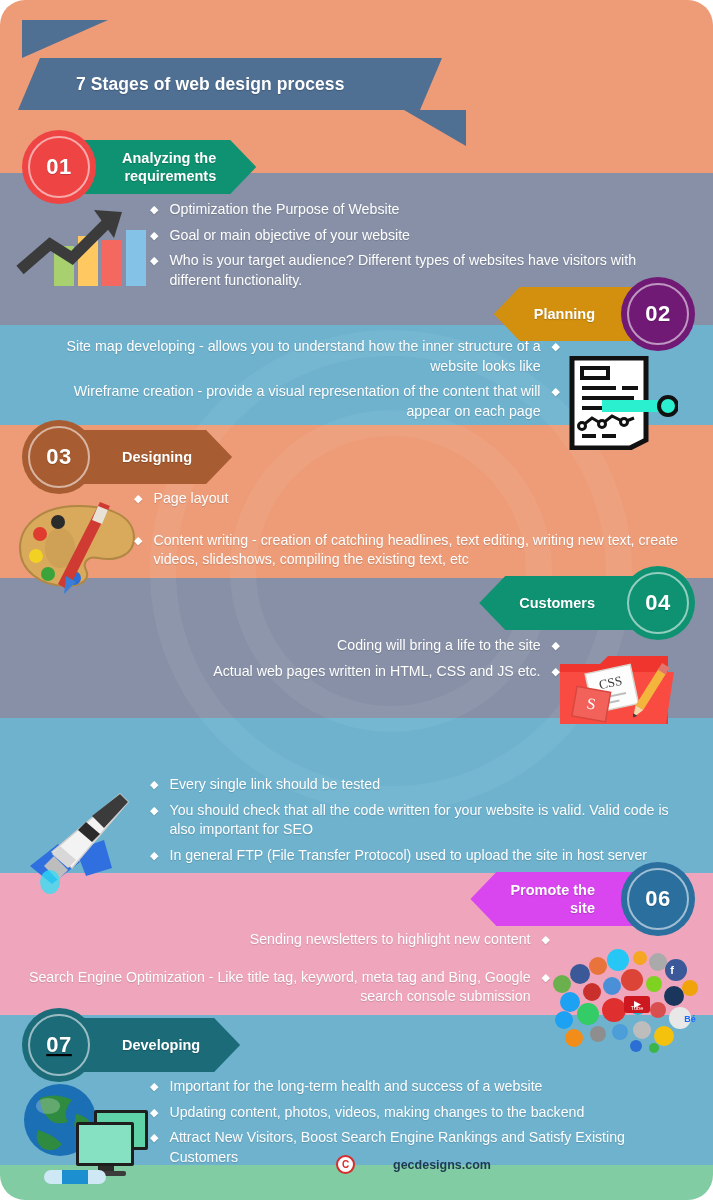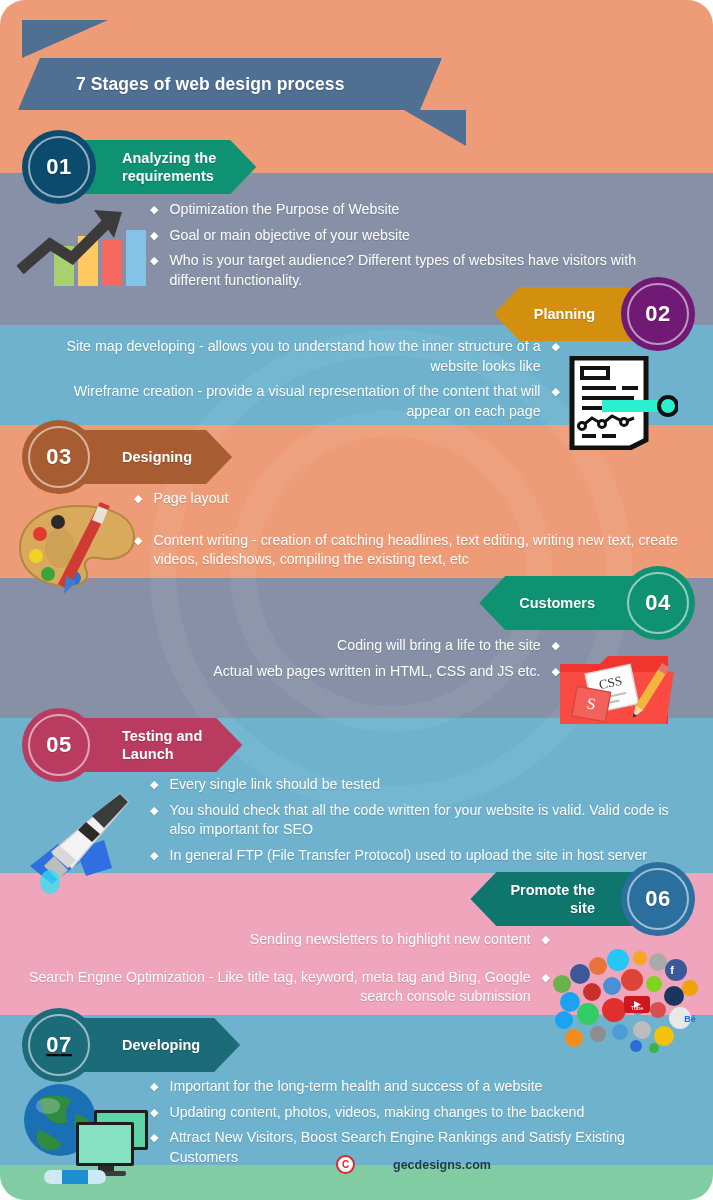--- a/index.html
+++ b/index.html
@@ -37,21 +37,21 @@
 
   .circ{position:relative;width:74px;height:74px;border-radius:50%;
         display:flex;align-items:center;justify-content:center;flex:0 0 auto;z-index:3;}
   .circ::after{content:"";position:absolute;left:6px;top:6px;right:6px;bottom:6px;border-radius:50%;
         border:2px solid rgba(255,255,255,.55);}
   .circ .num{color:#fff;font-size:22px;font-weight:bold;letter-spacing:.5px;z-index:4;
         text-shadow:0 1px 1px rgba(0,0,0,.2);}
 
   .chev{position:relative;height:54px;display:flex;align-items:center;z-index:2;}
   .chev .lbl{color:#fff;font-size:14.5px;font-weight:bold;line-height:18px;white-space:pre-line;
-        text-shadow:0 1px 1px rgba(0,0,0,.2);}
+        text-shadow:0 1px 1px rgba(0,0,0,.2);text-align:right;}
   
   .stage-head.left .chev{margin-left:-30px;padding:0 40px 0 56px;
         clip-path:polygon(0 0,calc(100% - 26px) 0,100% 50%,calc(100% - 26px) 100%,0 100%);}
   
   .stage-head.right .chev{margin-right:-30px;padding:0 56px 0 40px;
         clip-path:polygon(26px 0,100% 0,100% 100%,26px 100%,0 50%);}
   .stage-head.right .chev .lbl{text-align:right;}
 
   
   .body-block{position:absolute;color:#ffffff;font-size:14.2px;line-height:19.5px;
@@ -97,21 +97,21 @@
 
   <div class="ribbon-wrap">
     <div class="ribbon-tab-l"></div>
     <div class="ribbon-body">
       <span>7 Stages of web design process</span>
     </div>
     <div class="ribbon-tab-r"></div>
   </div>
 
   <div class="stage-head left" style="top:140px;">
-    <div class="circ" style="background:#0c4a6e;">
+    <div class="circ" style="background:#ef4444;">
       <span class="num">01</span>
     </div>
     <div class="chev" style="background:#0f9272;">
       <span class="lbl">Analyzing the
 requirements</span>
     </div>
   </div>
 
   <svg class="art" style="left:16px;top:208px;" width="132" height="80" viewBox="0 0 132 80">
     <rect x="38" y="38" width="20" height="40" fill="#a9d06e"></rect>
@@ -241,29 +241,20 @@
     <div class="bl">
         <span class="dia">◆</span>
         <span class="txt">Coding will bring a life to the site</span>
       </div>
     <div class="bl">
         <span class="dia">◆</span>
         <span class="txt">Actual web pages written in HTML, CSS and JS etc.</span>
       </div>
   </div>
 
-  <div class="stage-head left" style="top:718px;">
-    <div class="circ" style="background:#b93b60;">
-      <span class="num">05</span>
-    </div>
-    <div class="chev" style="background:#b93b60;">
-      <span class="lbl">Testing and
-Launch</span>
-    </div>
-  </div>
 
   <svg class="art" style="left:24px;top:788px;" width="120" height="108" viewBox="0 0 120 108">
     <polygon points="28,96 6,78 34,56 56,74" fill="#2f6fe0"></polygon>
     <polygon points="62,88 52,62 80,52 88,80" fill="#2f6fe0"></polygon>
     <path d="M96 6 L104 14 L48 80 L28 64 Z" fill="#f3f3f3" stroke="#cfcfcf" stroke-width="1.5"></path>
     <path d="M96 6 L104 14 L80 40 L68 28 Z" fill="#3b3b3b"></path>
     <path d="M62 34 L76 46 L68 54 L54 42 Z" fill="#2b2b2b"></path>
     <path d="M36 58 L52 72 L44 80 L28 66 Z" fill="#d8d8d8"></path>
     <path d="M30 68 L44 82 L34 92 L20 78 Z" fill="#bdbdbd"></path>
     <ellipse cx="26" cy="94" rx="10" ry="12" fill="#2de0f5" opacity=".75"></ellipse>
@@ -281,21 +272,21 @@
     <div class="bl">
         <span class="dia">◆</span>
         <span class="txt">In general FTP (File Transfer Protocol) used to upload the site in host server</span>
       </div>
   </div>
 
   <div class="stage-head right" style="top:872px;">
     <div class="circ" style="background:#2a6f9e;">
       <span class="num">06</span>
     </div>
-    <div class="chev" style="background:#0f766e;justify-content:flex-end;">
+    <div class="chev" style="background:#d946ef;justify-content:flex-end;">
       <span class="lbl">Promote the
 site</span>
     </div>
   </div>
 
   <svg class="art" style="left:540px;top:944px;" width="168" height="110" viewBox="0 0 168 110">
     <g>
       <circle cx="22" cy="40" r="9" fill="#6ab04c"></circle>
         <circle cx="40" cy="30" r="10" fill="#3b5998"></circle>
       <circle cx="58" cy="22" r="9" fill="#e8743b"></circle>

